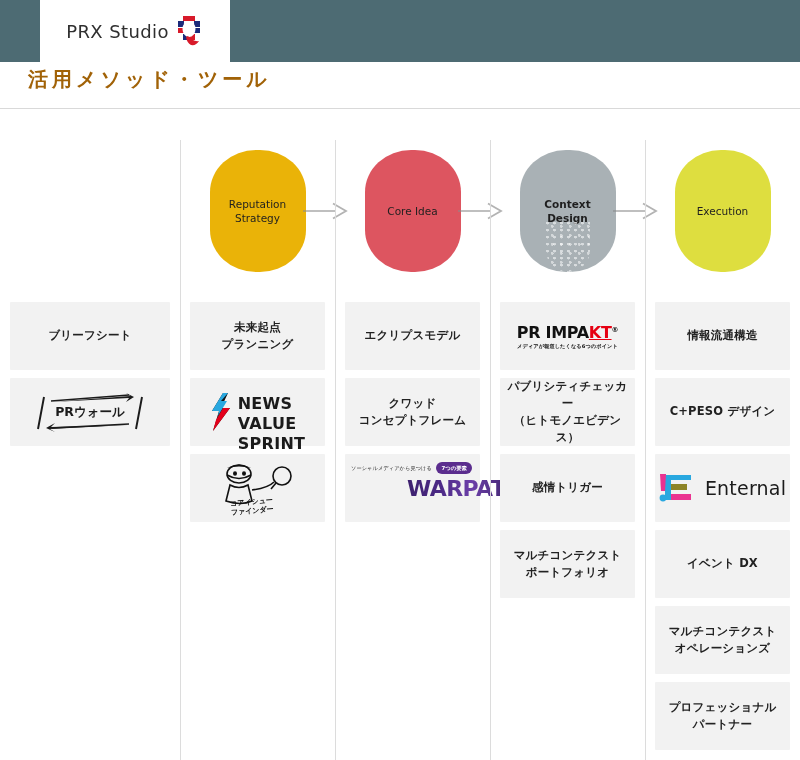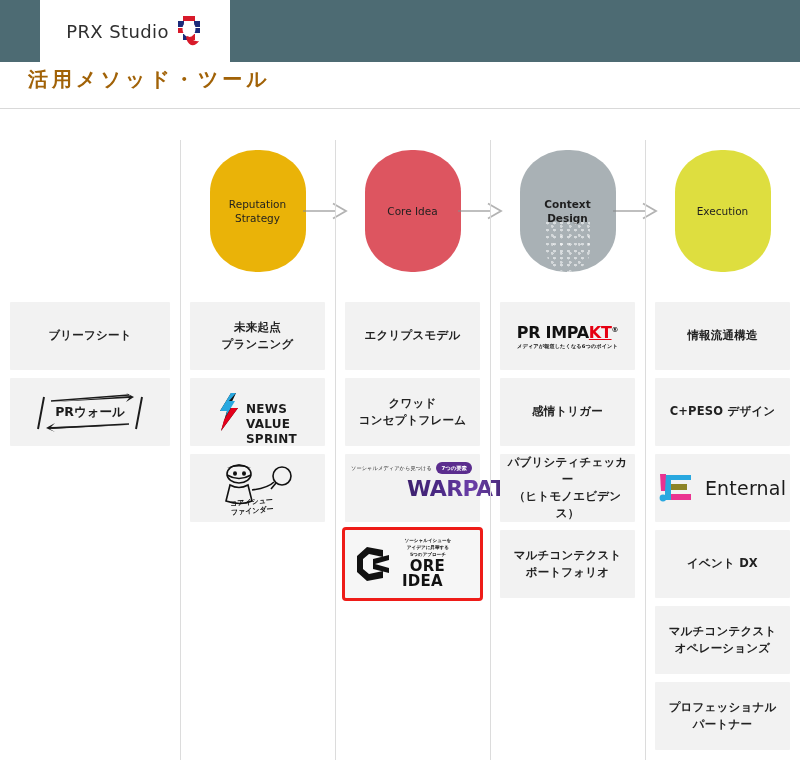--- a/index.html
+++ b/index.html
@@ -108,21 +108,21 @@
   .prwall .txt {
     position: absolute; left: 50%; top: 50%; transform: translate(-50%,-50%);
     font-size: 12.5px; font-weight: 700; color: #1b1b1b; white-space: nowrap;
     font-family: "DejaVu Sans", sans-serif;
   }
 
   
   .nvs { display: flex; align-items: center; gap: 6px; }
   .nvs .bolt { width: 22px; height: 40px; }
   .nvs .nvs-txt {
-    font-size: 12px; font-weight: 700; color: #1b1b1b;
+    font-size: 16px; font-weight: 700; color: #1b1b1b;
     line-height: 1.25; text-align: left; letter-spacing: .3px; white-space: pre-line;
     font-family: "DejaVu Sans", sans-serif;
     margin-top: 24px;
   }
 
   
   .cif { position: relative; width: 104px; height: 56px; }
   .cif .cif-txt {
     position: absolute; left: 4px; bottom: -1px; width: 84px;
     font-size: 7px; font-weight: 700; color: #111; line-height: 1.35;
@@ -317,37 +317,20 @@
           <span class="label">クワッド
 コンセプトフレーム</span>
         </div>
         <div class="card">
           <div class="warpath">
             <span class="wp-sub">ソーシャルメディアから見つける</span>
             <span class="wp-badge">7つの要素</span>
             <span class="wp-main">WARPATH</span>
           </div>
         </div>
-        <div class="card highlight">
-          <div class="coreidea">
-            <svg class="ci-mark" viewBox="0 0 40 42">
-              <path d="M30 7 L14 4 L4 13 L4 29 L14 38 L30 35 L30 28 L16 31 L10 26 L10 16 L16 11 L30 14 Z" fill="#111"></path>
-              <path d="M20 16 L36 12 L36 17 L22 21 L36 25 L36 30 L20 26 Z" fill="#111"></path>
-            </svg>
-            <div class="ci-right">
-              <div class="ci-sub">ソーシャルイシューを
-アイデアに昇華する
-5つのアプローチ</div>
-              <div class="ci-main">
-                <span class="ore">ORE</span><br>
-                <span>IDEA</span>
-              </div>
-            </div>
-          </div>
-        </div>
       </div>
     </div>
 
     <div class="col c4">
       <div class="divider"></div>
       <div class="stage-slot">
         <div class="shape gray">
           <span>Context
 Design</span>
         </div>
@@ -361,25 +344,25 @@
       <div class="cards">
         <div class="card">
           <div class="impakt">
             <div class="im-main">
               <span>PR IMPA</span><span class="kt">KT</span><span class="reg">®</span>
             </div>
             <div class="im-sub">メディアが報道したくなる6つのポイント</div>
           </div>
         </div>
         <div class="card">
-          <span class="label">感情トリガー</span>
-        </div>
-        <div class="card">
           <span class="label">パブリシティチェッカー
 （ヒトモノエビデンス）</span>
+        </div>
+        <div class="card">
+          <span class="label">感情トリガー</span>
         </div>
         <div class="card">
           <span class="label">マルチコンテクスト
 ポートフォリオ</span>
         </div>
       </div>
     </div>
 
     <div class="col c5">
       <div class="divider"></div>

